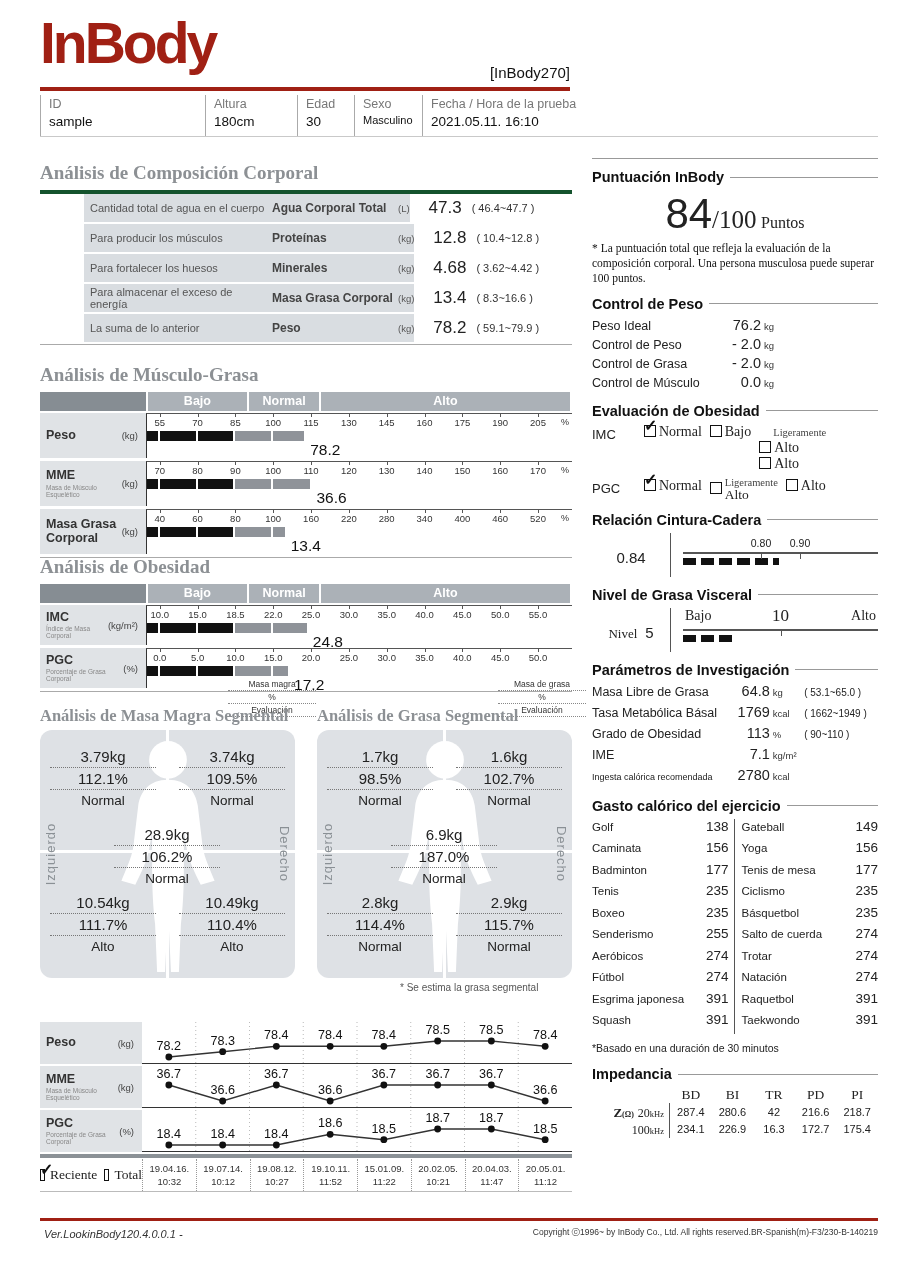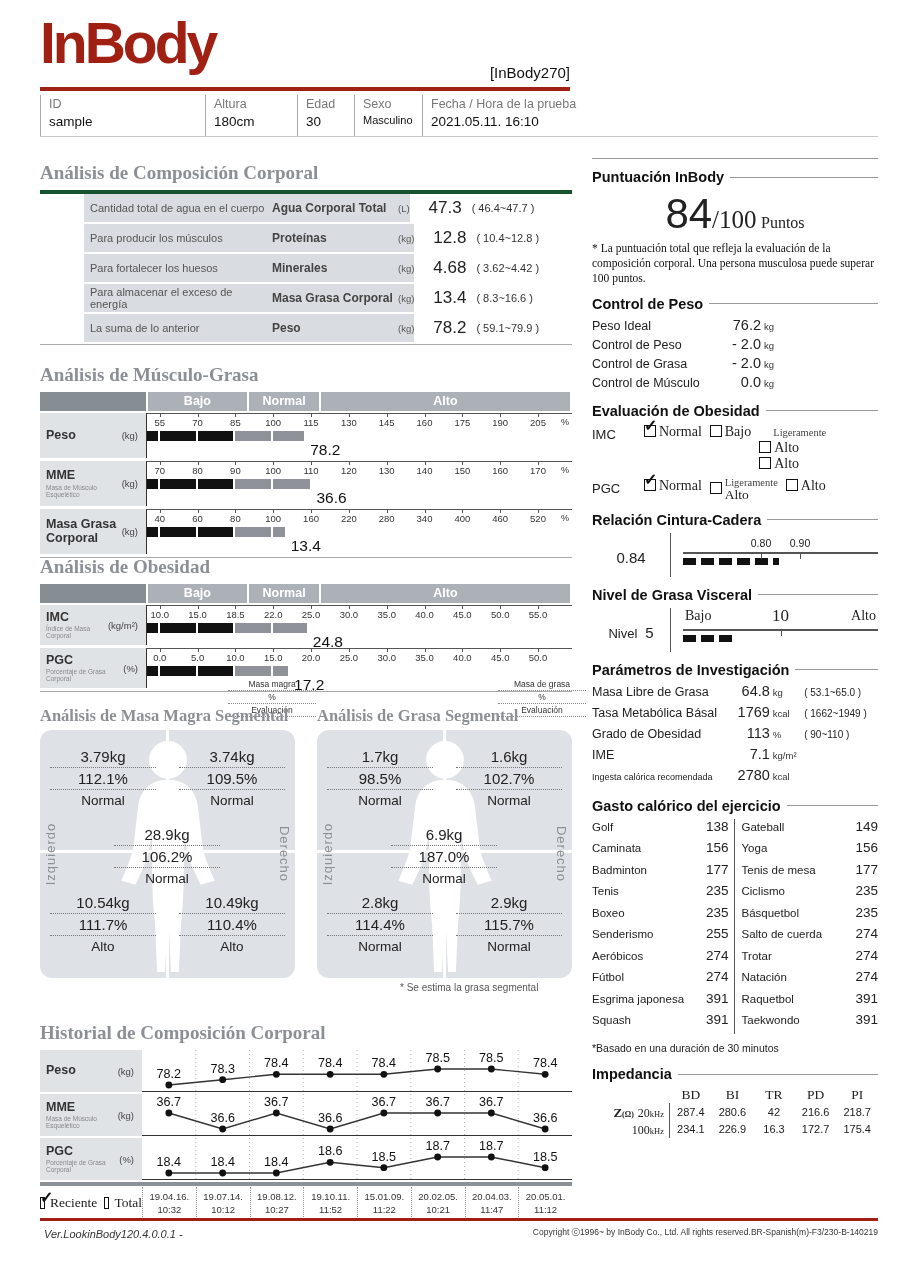--- a/index.html
+++ b/index.html
@@ -118,21 +118,21 @@
       position:relative;margin-right:3px;vertical-align:-1px;}
   .cb.checked:after{content:"\2713";position:absolute;left:-1px;top:-10px;
       font-size:16px;font-weight:bold;color:#111;}
   .ev-stack{font-size:13.5px;}
   .ev-above{font-size:10.5px;color:#444;margin-left:14px;}
   .ev-two{display:inline-block;vertical-align:middle;font-size:13.5px;line-height:1.0;}
   .ev-two .s1{font-size:10.5px;color:#444;display:block;}
   
   .gauge-row{display:flex;margin:2px 0 4px;}
   .gauge-val{width:78px;text-align:center;font-size:15px;padding-top:16px;}
-  .gauge-val .nv{font-family:Liberation Sans, sans-serif;font-size:13px;margin-right:8px;}
+  .gauge-val .nv{font-family:Liberation Serif, serif;font-size:13px;margin-right:8px;}
   .gauge-div{width:1px;background:#555;margin-right:12px;}
   .gauge{flex:1;position:relative;height:44px;}
   .g-axis{position:absolute;left:0;right:0;top:19px;height:2px;background:#555;}
   .g-mark{position:absolute;top:4px;transform:translateX(-50%);font-size:10.5px;}
   .g-tick{position:absolute;top:21px;width:1px;height:5px;background:#555;}
   .g-bar{position:absolute;left:0;top:25px;height:7px;
          background:repeating-linear-gradient(90deg,#111 0 13px,transparent 13px 18px);}
   .g-left{position:absolute;left:2px;top:0;font-family:"Liberation Serif",serif;font-size:14px;}
   .g-center{position:absolute;left:50%;transform:translateX(-50%);top:-2px;
             font-family:"Liberation Serif",serif;font-size:17px;}
@@ -573,21 +573,20 @@
               <div class="l1">2.9kg</div>
               <div class="l2">115.7%</div>
               <div class="l3">Normal</div>
             </div>
           </div>
       </div>
       <div class="seg-note">* Se estima la grasa segmental</div>
     </div>
 
     <div class="lsec sec-hist">
-      <h2 class="sec">Historial de Composición Corporal</h2>
       <div>
           <div class="hrow">
             <div class="h-label">
               <div class="br-namewrap">
                 <div class="br-name">Peso</div>
               </div>
               <span class="br-unit">(kg)</span>
             </div>
             <div class="h-chart"><svg width="100%" height="42" viewBox="0 0 426 42" preserveAspectRatio="none">
                 <line x1="53.25" y1="0" x2="53.25" y2="42" stroke="#bbb" stroke-width="1" stroke-dasharray="1,3"></line>

